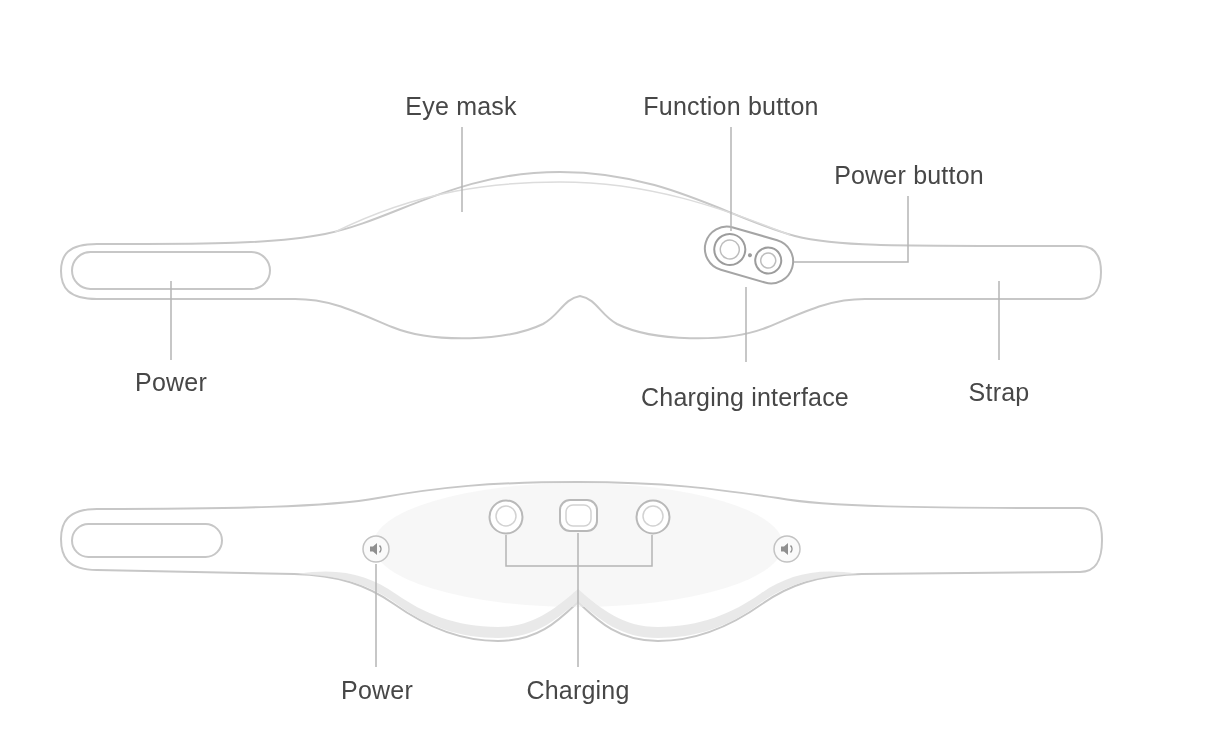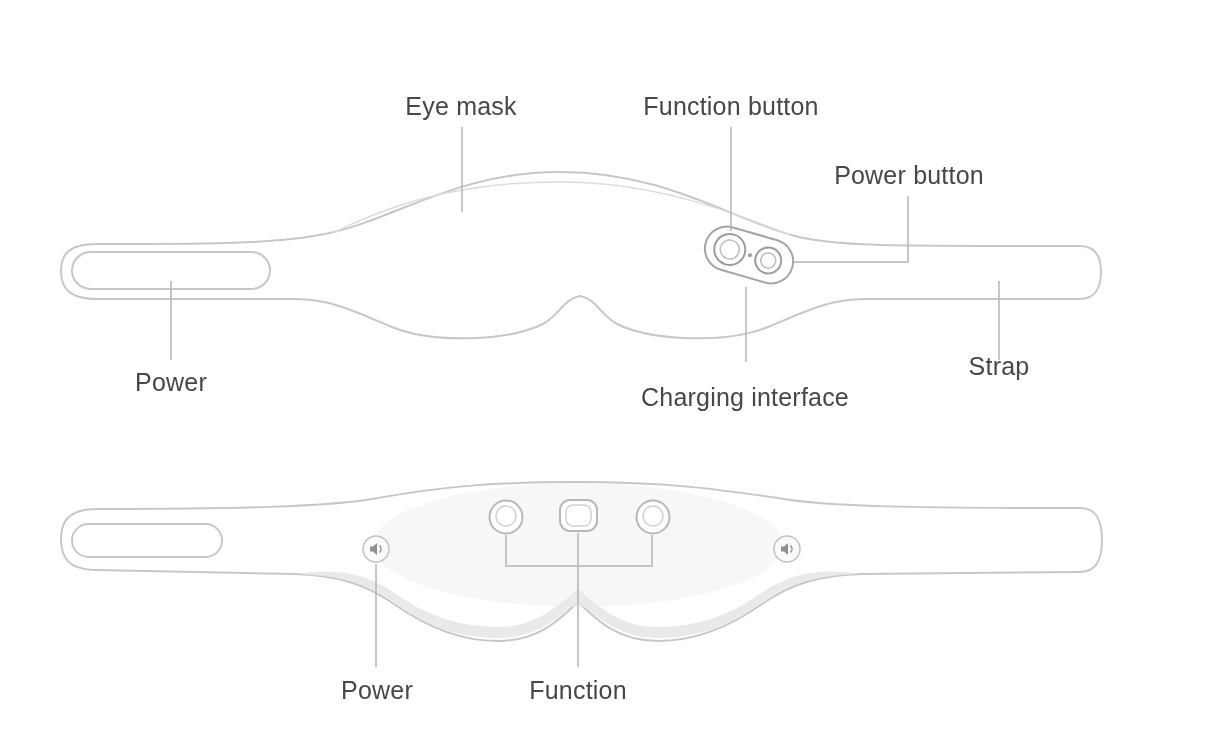--- a/index.html
+++ b/index.html
@@ -145,19 +145,19 @@
   <div class="label" style="left:461px; top:92px;">Eye mask</div>
 
   <div class="label" style="left:909px; top:161px;">Power button</div>
 
   <div class="label" style="left:731px; top:92px;">Function button</div>
 
   <div class="label" style="left:171px; top:368px;">Power</div>
 
   <div class="label" style="left:745px; top:371px;margin-top:12px;">Charging interface</div>
 
-  <div class="label" style="left:999px; top:352px;text-align:right;">Strap</div>
+  <div class="label" style="left:999px; top:378px;text-align:right;">Strap</div>
 
   <div class="label" style="left:377px; top:676px;">Power</div>
 
-  <div class="label" style="left:578px; top:676px;">Function</div>
+  <div class="label" style="left:578px; top:676px;">Charging</div>
 
 </div>
 
 </body></html>

